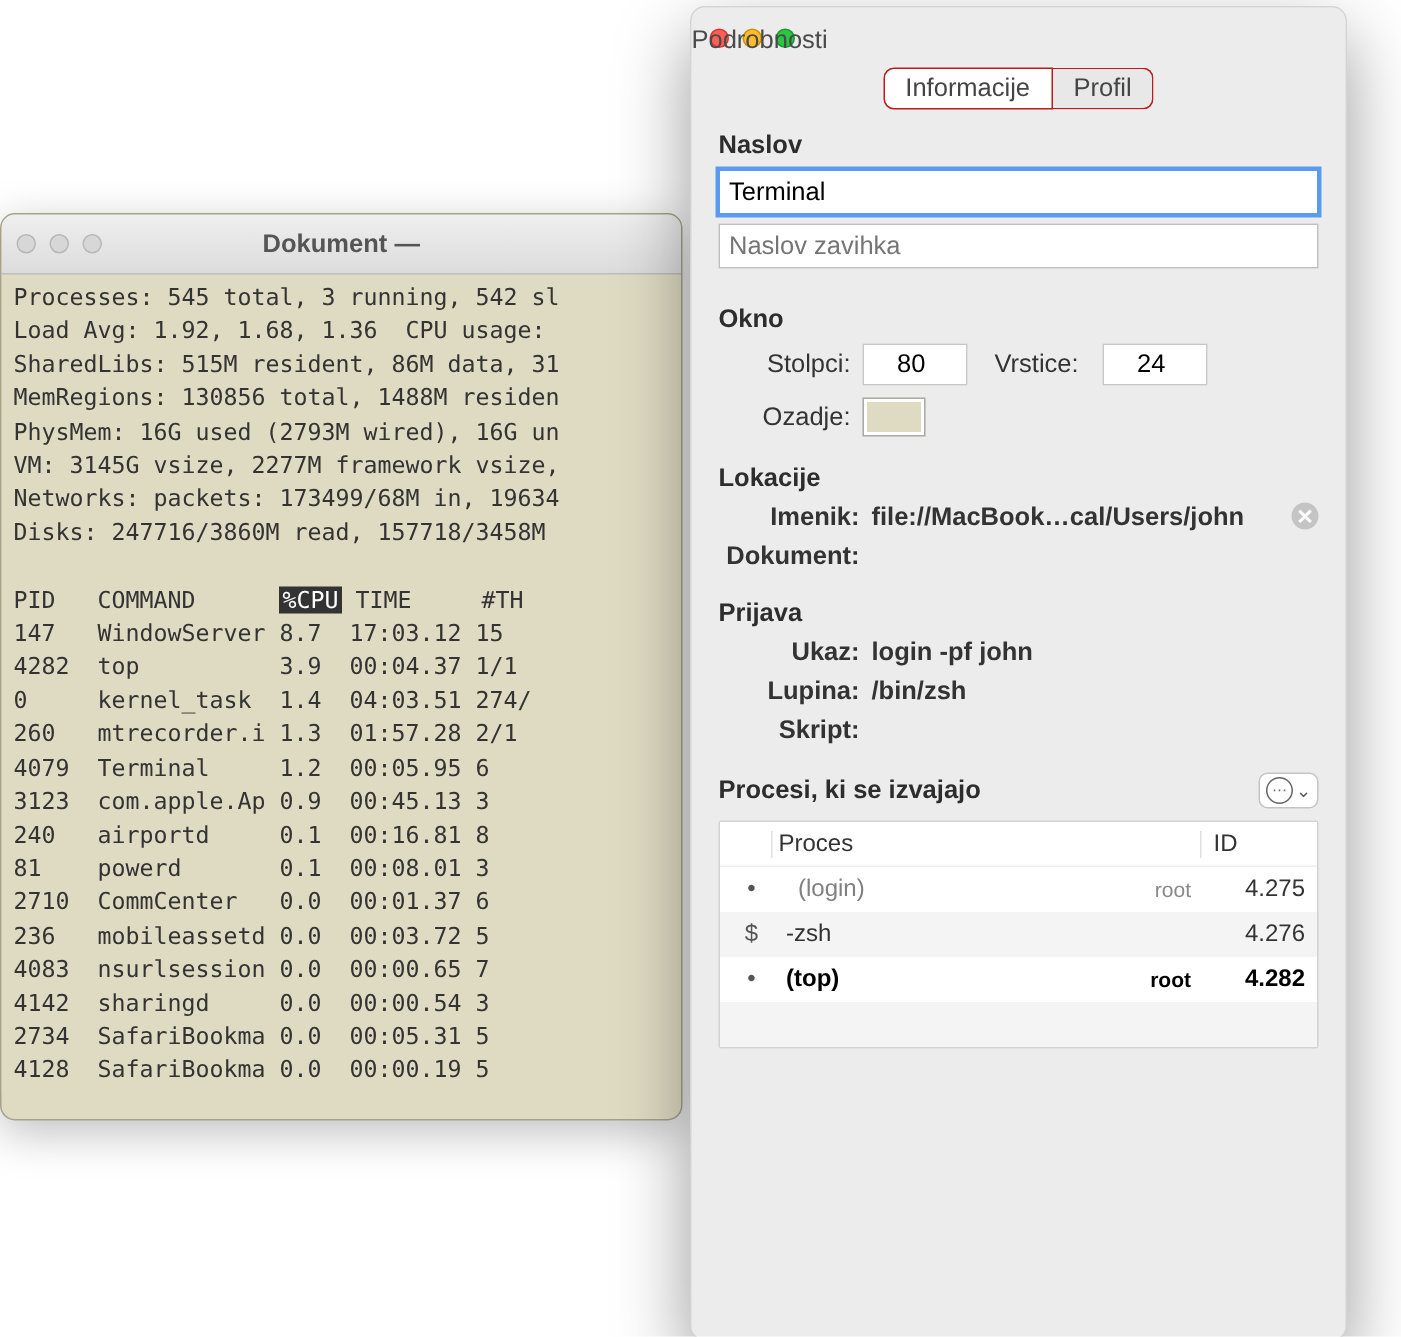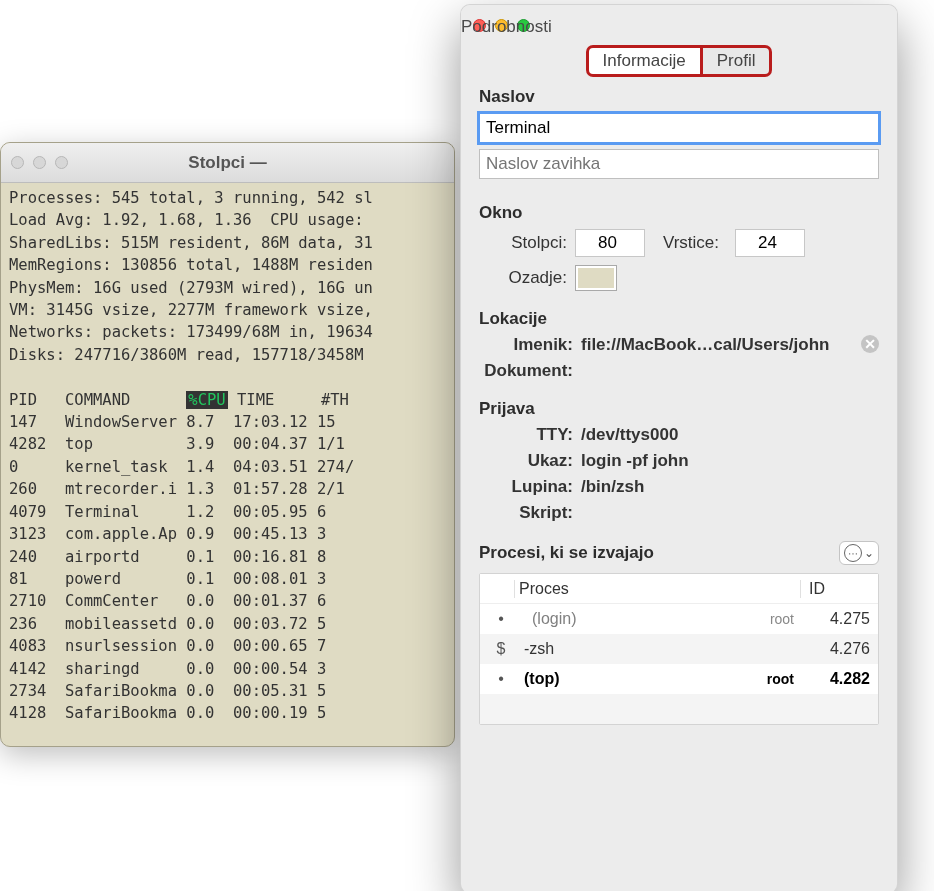--- a/index.html
+++ b/index.html
@@ -61,21 +61,21 @@
     font-family: Menlo, Consolas, monospace;
     font-size: 15.5px;
     line-height: 22.4px;
     color: #333;
     padding: 4px 8px;
     white-space: pre;
     background: #dfdbc3;
   }
   .cpu-hdr {
     background: #333;
-    color: #22c55e;
+    color: #ffffff;
     padding: 0 2px;
   }
 
   
   .inspector-window {
     position: absolute;
     right: 36px;
     top: 4px;
     width: 438px;
     height: 890px;
@@ -106,21 +106,21 @@
     position: absolute;
     left: 0; right: 0; top: 40px;
     display: flex;
     justify-content: center;
     gap: 0;
   }
   .seg-tab {
     padding: 3px 14px;
     font-size: 17px;
     background: #e8e8e8;
-    border: 3px solid #b91c1c;
+    border: 1px solid #b91c1c;
     color: #444;
   }
   .seg-tab.active {
     background: #fff;
     font-weight: 400;
   }
   .seg-tab.left  { border-radius: 7px 0 0 7px; }
   .seg-tab.right { border-radius: 0 7px 7px 0; border-left: none; }
 
   .inspector-body {
@@ -243,21 +243,21 @@
 </head>
 <body>
 
 <div class="terminal-window">
   <div class="terminal-titlebar">
     <div class="traffic">
       <div class="dot inact"></div>
       <div class="dot inact"></div>
       <div class="dot inact"></div>
     </div>
-    <div class="terminal-title">Stolpci —</div>
+    <div class="terminal-title">Dokument —</div>
   </div>
   <div class="terminal-body"><span>Processes: 545 total, 3 running, 542 sl</span>
 <span>Load Avg: 1.92, 1.68, 1.36  CPU usage:</span>
 <span>SharedLibs: 515M resident, 86M data, 31</span>
 <span>MemRegions: 130856 total, 1488M residen</span>
 <span>PhysMem: 16G used (2793M wired), 16G un</span>
 <span>VM: 3145G vsize, 2277M framework vsize,</span>
 <span>Networks: packets: 173499/68M in, 19634</span>
 <span>Disks: 247716/3860M read, 157718/3458M </span>
 
@@ -316,24 +316,20 @@
       <div class="val">file://MacBook…cal/Users/john</div>
       <div class="clear-btn">✕</div>
     </div>
     <div class="info-row">
       <div class="lbl">Dokument:</div>
       <div class="val"></div>
     </div>
 
     <div class="section-label">Prijava</div>
     <div class="info-row">
-        <div class="lbl">TTY:</div>
-        <div class="val">/dev/ttys000</div>
-      </div>
-    <div class="info-row">
         <div class="lbl">Ukaz:</div>
         <div class="val">login -pf john</div>
       </div>
     <div class="info-row">
         <div class="lbl">Lupina:</div>
         <div class="val">/bin/zsh</div>
       </div>
     <div class="info-row">
         <div class="lbl">Skript:</div>
         <div class="val"></div>

